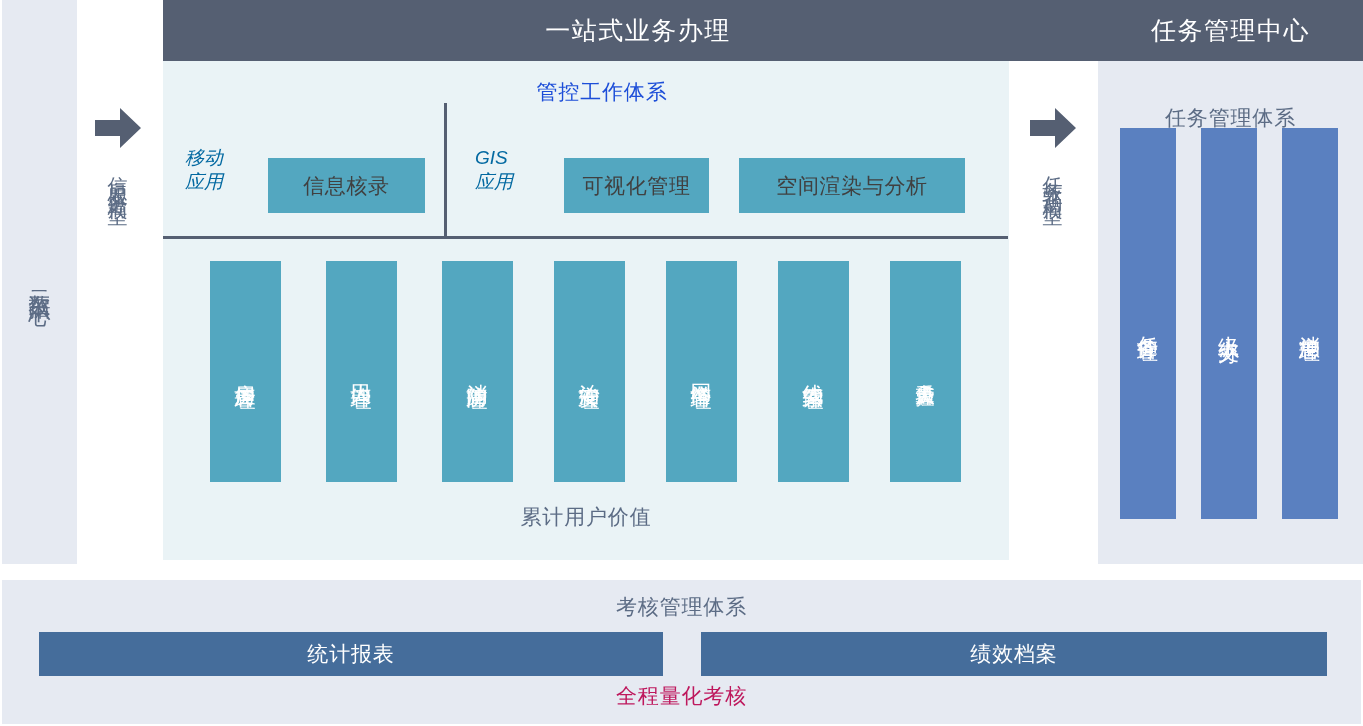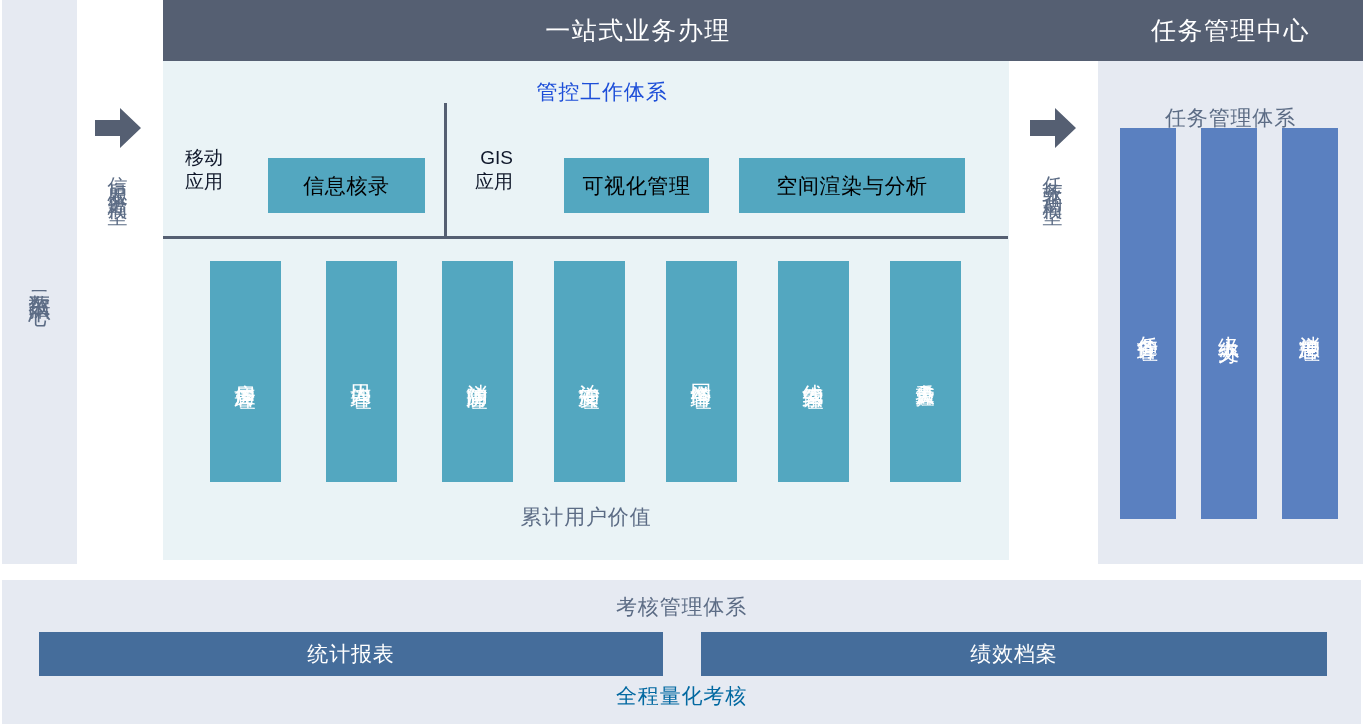--- a/index.html
+++ b/index.html
@@ -76,26 +76,26 @@
     text-align: center;
     font-size: 21px; color: #1d4ed8; letter-spacing: 0.04em;
   }
 
   
   #app-row {
     position: absolute; left: 0; top: 103px; width: 846px; height: 134px;
   }
   .app-group { position: absolute; top: 0; height: 134px; display: flex; align-items: center; }
   .app-group-label {
-    font-size: 19px; color: #0f172a; line-height: 1.25;
-    text-align: right; white-space: pre-line;
+    font-size: 19px; color: #0369a1; line-height: 1.25;
+    text-align: left; white-space: pre-line; font-style: italic;
   }
   .app-chip {
     background: #53a7c0;
-    color: #000000;
+    color: #404040;
     font-size: 21px;
     letter-spacing: 0.03em;
     display: flex; align-items: center; justify-content: center;
     height: 55px;
   }
   #vdivider {
     position: absolute;
     left: 281px; top: 103px; width: 3px; height: 134px;
     background: #555f72;
   }
@@ -163,21 +163,21 @@
   }
   .assess-bar {
     position: absolute; top: 52px; height: 44px;
     background: #456d9b;
     color: #ffffff; font-size: 21px; letter-spacing: 0.04em;
     display: flex; align-items: center; justify-content: center;
   }
   #assess-footnote {
     position: absolute; left: 0; top: 102px; width: 1359px;
     text-align: center;
-    font-size: 21px; color: #0369a1; letter-spacing: 0.04em;
+    font-size: 21px; color: #be185d; letter-spacing: 0.04em;
   }
 </style>
 </head>
 <body>
 
 <div id="canvas">
 
   <div id="cloud-strip">
     <span class="vtext">云数据中心</span>
   </div>

